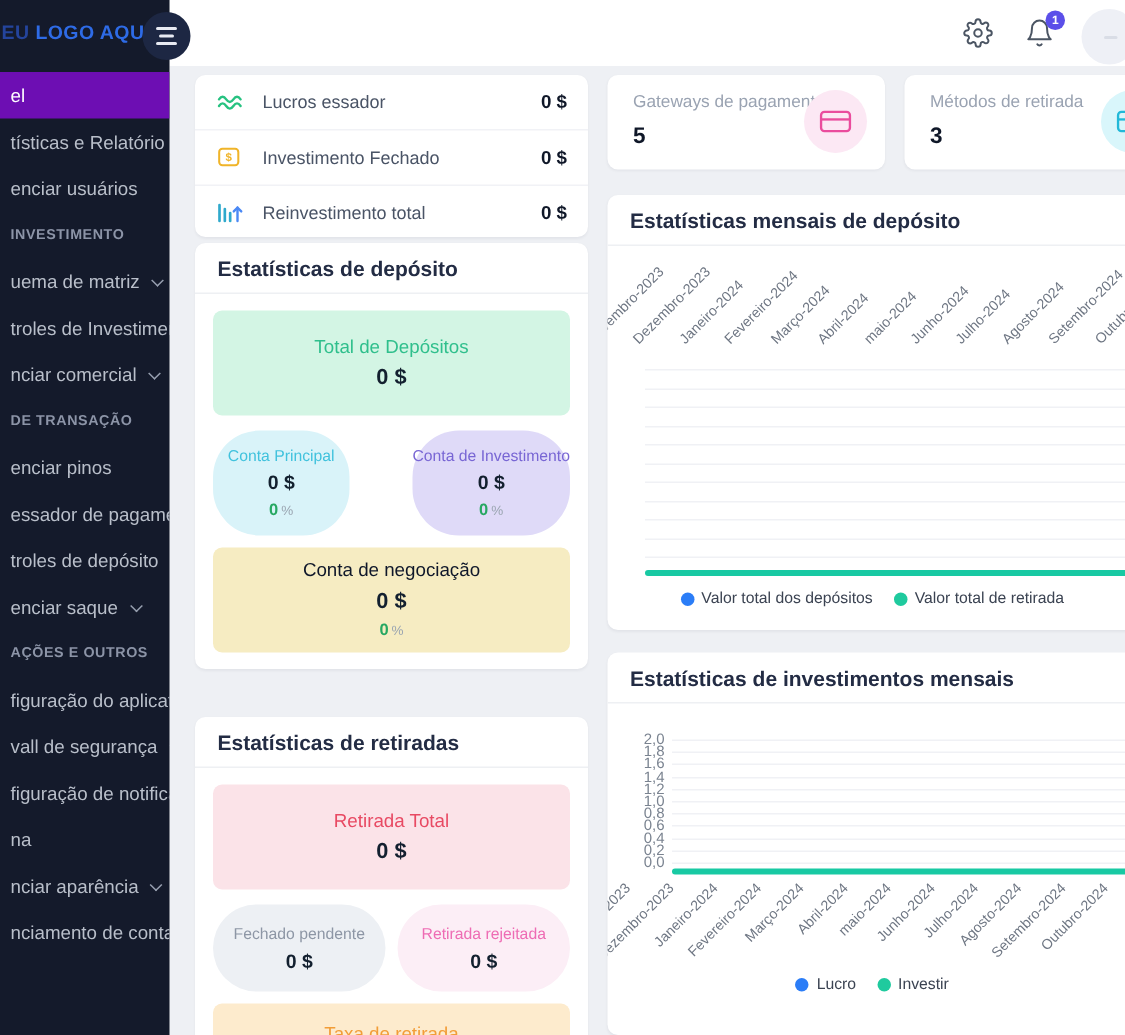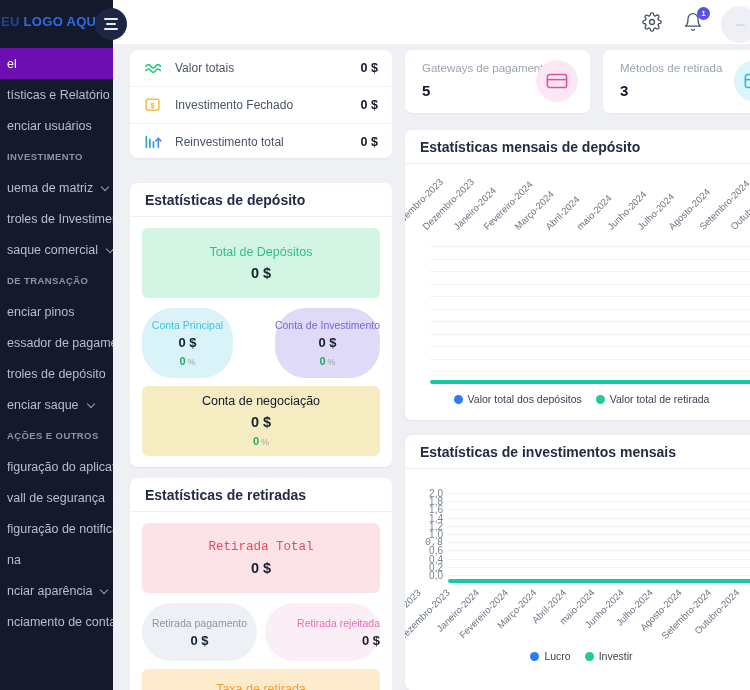--- a/index.html
+++ b/index.html
@@ -50,43 +50,43 @@
   .stat-card .stat-label{position:absolute;left:17px;top:12px;font-size:11.5px;color:#9aa3b2;white-space:nowrap;}
   .stat-card .stat-val{position:absolute;left:17px;top:32px;font-size:15px;font-weight:bold;color:#0f1728;}
   .icon-circle{position:absolute;right:12px;top:10px;width:42px;height:42px;border-radius:50%;
                display:flex;align-items:center;justify-content:center;}
   .icon-circle.pink{background:#fce8f4;}
   .icon-circle.cyan{background:#d9f6fb;}
   .card-gateways{left:405px;top:50px;width:185px;}
   .card-methods{left:603px;top:50px;width:185px;}
 
   
-  .card-deposit{left:130px;top:183px;width:262px;height:284px;overflow:hidden;}
+  .card-deposit{left:130px;top:162px;width:262px;height:284px;overflow:hidden;}
   .card-withdraw{left:130px;top:478px;width:262px;height:300px;overflow:hidden;}
   .cbody{padding:11px 12px;}
   .box{border-radius:6px;display:flex;flex-direction:column;align-items:center;justify-content:center;text-align:center;}
   .box-total{height:70px;margin-bottom:10px;}
   .box-label{font-size:12.5px;margin-bottom:6px;white-space:nowrap;}
   .box-val{font-size:14.5px;font-weight:bold;color:#13202f;}
   .box-row{display:flex;gap:8px;margin-bottom:8px;}
   .box-half{flex:1;height:70px;border-radius:31px;}
   .box-half.h58{height:58px;}
   .box-half .box-label{font-size:10.5px;margin-bottom:4px;}
   .box-half .box-val{font-size:13px;}
   .box-wide{height:70px;}
   .pct{margin-top:2px;line-height:1;}
   .pct b{color:#27a862;font-size:11px;font-weight:bold;}
   .pct span{color:#9aa5b1;font-size:9px;margin-left:2px;}
   .c-green{background:#d3f5e4;}  .c-green  .box-label{color:#2fbf8c;}
   .c-cyan{background:#d9f3f9;}   .c-cyan   .box-label{color:#41c2dd;}
   .c-purple{background:#dfdaf8;margin-left:34px;} .c-purple .box-label{color:#7866d4;}
   .c-yellow{background:#f6ecc2;} .c-yellow .box-label{color:#0f172a;}
-  .c-pinkbig{background:#fbe3e8;}.c-pinkbig .box-label{color:#e84a63;font-family:Liberation Mono, monospace;}
+  .c-pinkbig{background:#fbe3e8;}.c-pinkbig .box-label{color:#e84a63;}
   .c-gray{background:#edf0f4;}   .c-gray   .box-label{color:#8d96a5;}
-  .c-pink{background:#fceef6;align-items:flex-end;}   .c-pink   .box-label{color:#ee6cb4;}
+  .c-pink{background:#fceef6;}   .c-pink   .box-label{color:#ee6cb4;}
   .c-orange{background:#fdebcd;justify-content:flex-start;padding-top:13px;box-sizing:border-box;}
   .c-orange .box-label{color:#f29d38;}
 
   
   .card-chart1{left:405px;top:130px;width:353px;height:290px;overflow:hidden;}
   .card-chart2{left:405px;top:435px;width:353px;height:255px;overflow:hidden;}
   .gline{position:absolute;left:25px;right:0;height:1px;background:#f0f1f5;}
   .card-chart2 .gline{left:43px;}
   .flatline{position:absolute;height:4px;border-radius:2px;background:#18c9a3;}
   .card-chart1 .flatline{left:25px;right:-6px;top:250px;}
@@ -152,21 +152,21 @@
           <span>INVESTIMENTO</span>
         </div>
         <div class="sb-item">
           <span>uema de matriz</span>
           <span class="chev"></span>
         </div>
         <div class="sb-item">
           <span>troles de Investimento</span>
         </div>
         <div class="sb-item">
-          <span>saque comercial</span>
+          <span>nciar comercial</span>
           <span class="chev"></span>
         </div>
         <div class="sb-section">
           <span>DE TRANSAÇÃO</span>
         </div>
         <div class="sb-item">
           <span>enciar pinos</span>
         </div>
         <div class="sb-item">
           <span>essador de pagamento</span>
@@ -206,21 +206,21 @@
 
   <div class="card card-totals">
     <div id="totals-rows">
         <div class="trow">
           <span class="ticon">
             <svg width="20" height="16" viewBox="0 0 22 18" fill="none" stroke="#27c281" stroke-width="1.8" stroke-linecap="round">
               <path d="M2 7c1.8-2.6 3.6-2.6 5.4 0s3.6 2.6 5.4 0 3.6-2.6 5.4 0"></path>
               <path d="M2 12c1.8-2.6 3.6-2.6 5.4 0s3.6 2.6 5.4 0 3.6-2.6 5.4 0"></path>
             </svg>
           </span>
-          <span class="tlabel">Valor totais</span>
+          <span class="tlabel">Lucros essador</span>
           <span class="tval">0 $</span>
         </div>
         <div class="trow">
           <span class="ticon">
             <svg width="17" height="17" viewBox="0 0 20 20" fill="none" stroke="#f0b429" stroke-width="1.6">
               <rect x="2.5" y="2.5" width="15" height="13" rx="2.5"></rect>
               <text x="10" y="12.5" text-anchor="middle" font-size="9" font-weight="bold" fill="#f0b429" stroke="none">$</text>
             </svg>
           </span>
           <span class="tlabel">Investimento Fechado</span>
@@ -295,21 +295,21 @@
 
   <div class="card card-withdraw">
     <div class="card-title">Estatísticas de retiradas</div>
     <div class="cbody">
       <div class="box box-total c-pinkbig">
         <div class="box-label">Retirada Total</div>
         <div class="box-val">0 $</div>
       </div>
       <div class="box-row">
         <div class="box box-half h58 c-gray">
-          <div class="box-label">Retirada pagamento</div>
+          <div class="box-label">Fechado pendente</div>
           <div class="box-val">0 $</div>
         </div>
         <div class="box box-half h58 c-pink">
           <div class="box-label">Retirada rejeitada</div>
           <div class="box-val">0 $</div>
         </div>
       </div>
       <div class="box box-wide c-orange">
         <div class="box-label">Taxa de retirada</div>
       </div>
@@ -384,21 +384,21 @@
 
   <div class="card card-chart2" id="chart2">
     <div class="card-title">Estatísticas de investimentos mensais</div>
     <div id="c2-yticks">
         <div class="ytick" style="top: 54px;">2,0</div>
         <div class="ytick" style="top: 62.2px;">1,8</div>
         <div class="ytick" style="top: 70.4px;">1,6</div>
         <div class="ytick" style="top: 78.6px;">1,4</div>
         <div class="ytick" style="top: 86.8px;">1,2</div>
         <div class="ytick" style="top: 95px;">1,0</div>
-        <div class="ytick" style="top: 103.2px; font-family: Liberation Mono, monospace;">0,8</div>
+        <div class="ytick" style="top: 103.2px;">0,8</div>
         <div class="ytick" style="top: 111.4px;">0,6</div>
         <div class="ytick" style="top: 119.6px;">0,4</div>
         <div class="ytick" style="top: 127.8px;">0,2</div>
         <div class="ytick" style="top: 136px;">0,0</div>
       </div>
     <div id="c2-grid">
         <div class="gline" style="top: 58px;"></div>
         <div class="gline" style="top: 66.2px;"></div>
         <div class="gline" style="top: 74.4px;"></div>
         <div class="gline" style="top: 82.6px;"></div>

